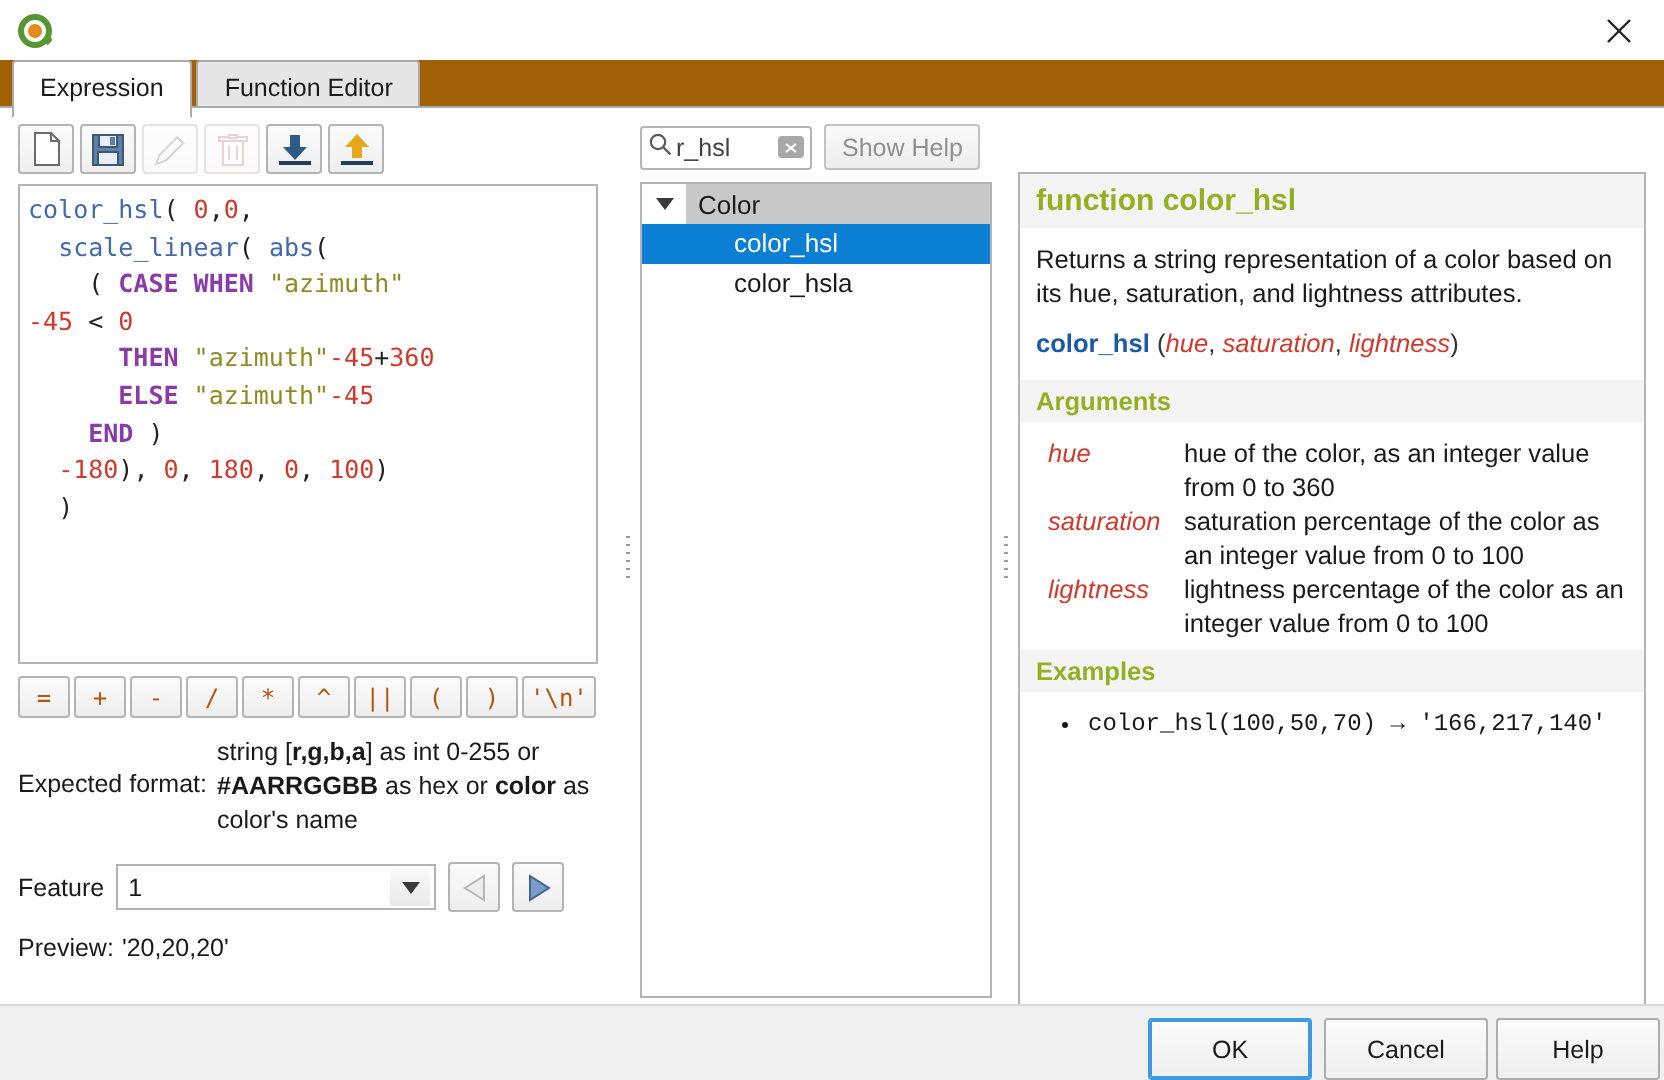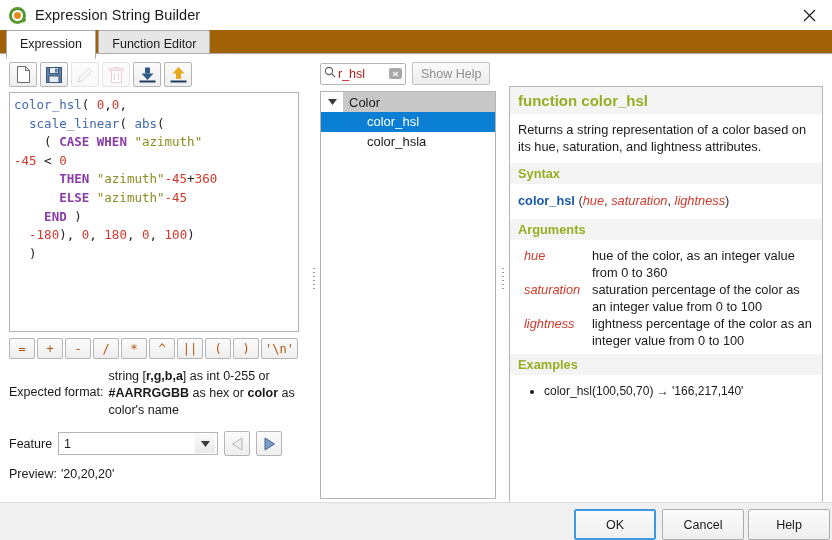--- a/index.html
+++ b/index.html
@@ -271,21 +271,21 @@
     border-radius: 2px;
     display: flex; align-items: center;
     padding: 0 3px;
     position: relative;
     cursor: text;
     overflow: hidden;
   }
   #search-box .mag { flex: 0 0 auto; margin-right: 2px; }
   #search-text {
     font-size: 12.5px;
-    color: #b91c1c;
+    color: #404040;
     white-space: nowrap;
     flex: 1 1 auto;
     overflow: hidden;
   }
   #search-clear {
     flex: 0 0 auto;
     width: 13px; height: 11px;
     background: #a8a8a8;
     border-radius: 2px;
     display: flex; align-items: center; justify-content: center;
@@ -394,21 +394,21 @@
     font-style: italic;
     width: 74px;
     padding-left: 6px;
     white-space: nowrap;
   }
   ul.examples {
     margin: 6px 0 0 0;
     padding-left: 26px;
   }
   ul.examples li {
-    font-family: Liberation Sans, sans-serif;
+    font-family: Liberation Mono, monospace;
     font-size: 12px;
     line-height: 17px;
   }
 
   
   #footer {
     position: absolute;
     left: 0; right: 0; bottom: 0;
     height: 38px;
     background: #f0f0f0;
@@ -439,21 +439,20 @@
 </head>
 <body>
 
 <div id="titlebar">
   <div id="app-logo">
     <div class="ring"></div>
       <div class="tail"></div>
       <div class="inner"></div>
       <div class="dot"></div>
   </div>
-  <div id="window-title">Expression String Builder</div>
   <div id="close-button">
     <svg width="13" height="13" viewBox="0 0 13 13">
       <line x1="1" y1="1" x2="12" y2="12" stroke="#222" stroke-width="1.2"></line>
       <line x1="12" y1="1" x2="1" y2="12" stroke="#222" stroke-width="1.2"></line>
     </svg>
   </div>
 </div>
 
 <div id="tabstrip">
   <div class="tab active">Expression</div>
@@ -603,21 +602,20 @@
       </div>
       <div class="tree-item selected">color_hsl</div>
       <div class="tree-item">color_hsla</div>
     </div>
   </div>
 
   <div id="help-col">
     <div id="help-inner">
       <div class="help-h1">function color_hsl</div>
       <p class="help-p">Returns a string representation of a color based on its hue, saturation, and lightness attributes.</p>
-      <div class="help-h2">Syntax</div>
       <div class="syntax-line"><span class="syntax-name">color_hsl</span><span class="syntax-punct"> (</span><span class="syntax-arg">hue</span><span class="syntax-punct">, </span><span class="syntax-arg">saturation</span><span class="syntax-punct">, </span><span class="syntax-arg">lightness</span><span class="syntax-punct">)</span></div>
       <div class="help-h2">Arguments</div>
       <table class="args">
         <tbody id="args-body">
             <tr>
               <td class="argname">hue</td>
               <td>hue of the color, as an integer value from 0 to 360</td>
             </tr>
             <tr>
               <td class="argname">saturation</td>

